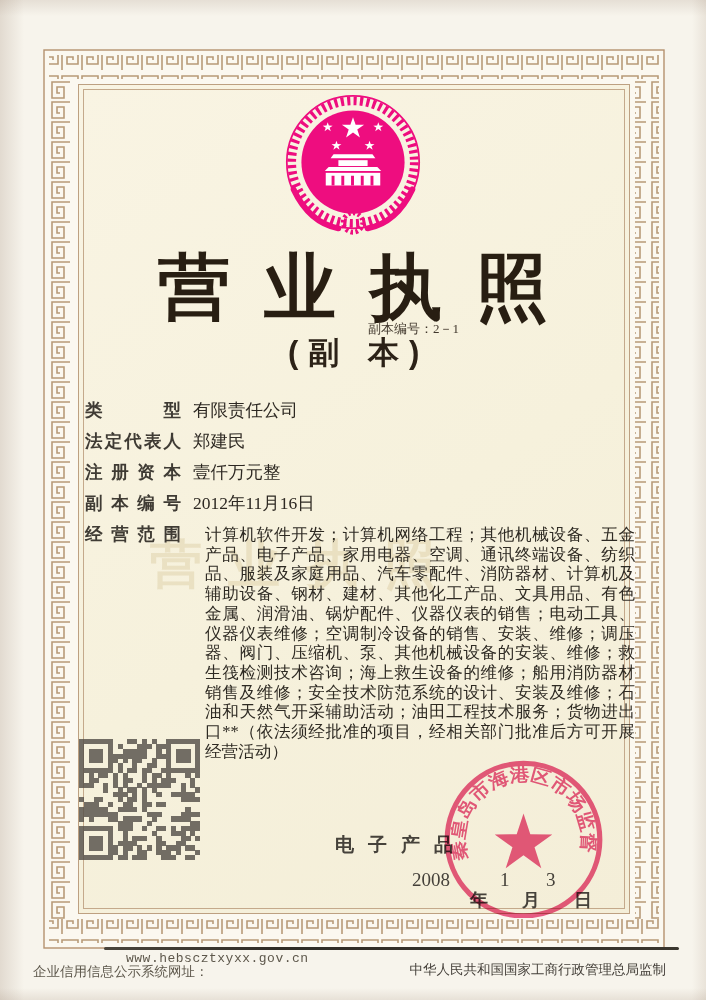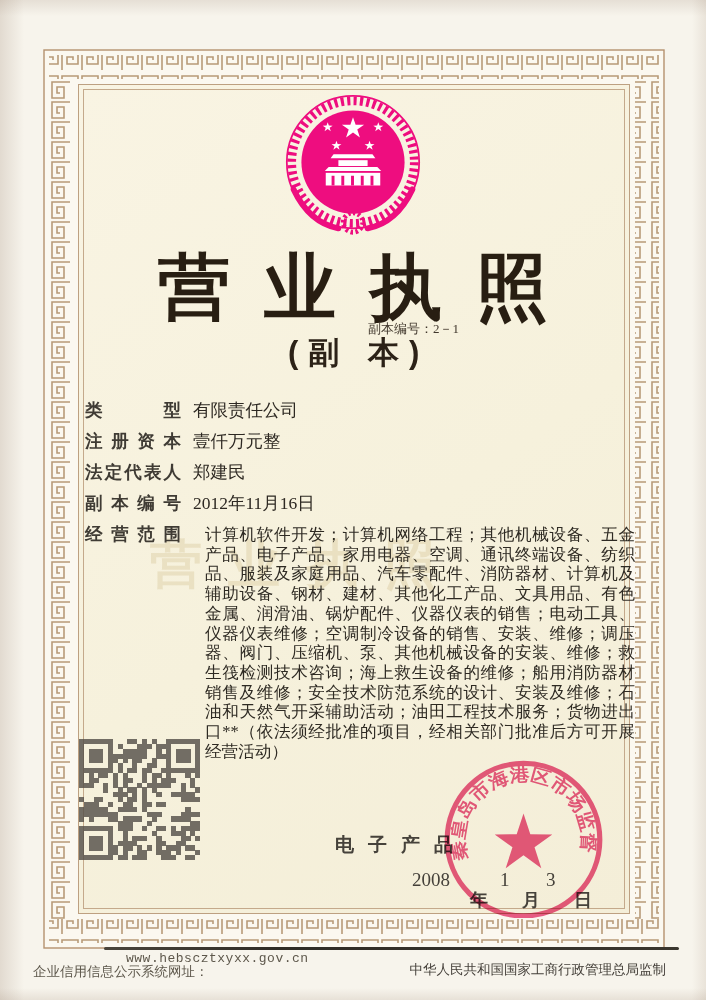--- a/index.html
+++ b/index.html
@@ -131,26 +131,26 @@
 
   <div class="copy-number">副本编号：2－1</div>
   <div class="copy-label">(副 本)</div>
 
   <div class="fields">
     <div class="field-row">
       <span class="field-label">类型</span>
       <span class="field-value">有限责任公司</span>
     </div>
     <div class="field-row">
+      <span class="field-label">法定代表人</span>
+      <span class="field-value">郑建民</span>
+    </div>
+    <div class="field-row">
       <span class="field-label">注册资本</span>
       <span class="field-value">壹仟万元整</span>
-    </div>
-    <div class="field-row">
-      <span class="field-label">法定代表人</span>
-      <span class="field-value">郑建民</span>
     </div>
     <div class="field-row">
       <span class="field-label">副本编号</span>
       <span class="field-value">2012年11月16日</span>
     </div>
     <div class="field-row">
       <span class="field-label">经营范围</span>
       <span class="scope-value">计算机软件开发；计算机网络工程；其他机械设备、五金产品、电子产品、家用电器、空调、通讯终端设备、纺织品、服装及家庭用品、汽车零配件、消防器材、计算机及辅助设备、钢材、建材、其他化工产品、文具用品、有色金属、润滑油、锅炉配件、仪器仪表的销售；电动工具、仪器仪表维修；空调制冷设备的销售、安装、维修；调压器、阀门、压缩机、泵、其他机械设备的安装、维修；救生筏检测技术咨询；海上救生设备的维修；船用消防器材销售及维修；安全技术防范系统的设计、安装及维修；石油和天然气开采辅助活动；油田工程技术服务；货物进出口**（依法须经批准的项目，经相关部门批准后方可开展经营活动）</span>
     </div>
   </div>

